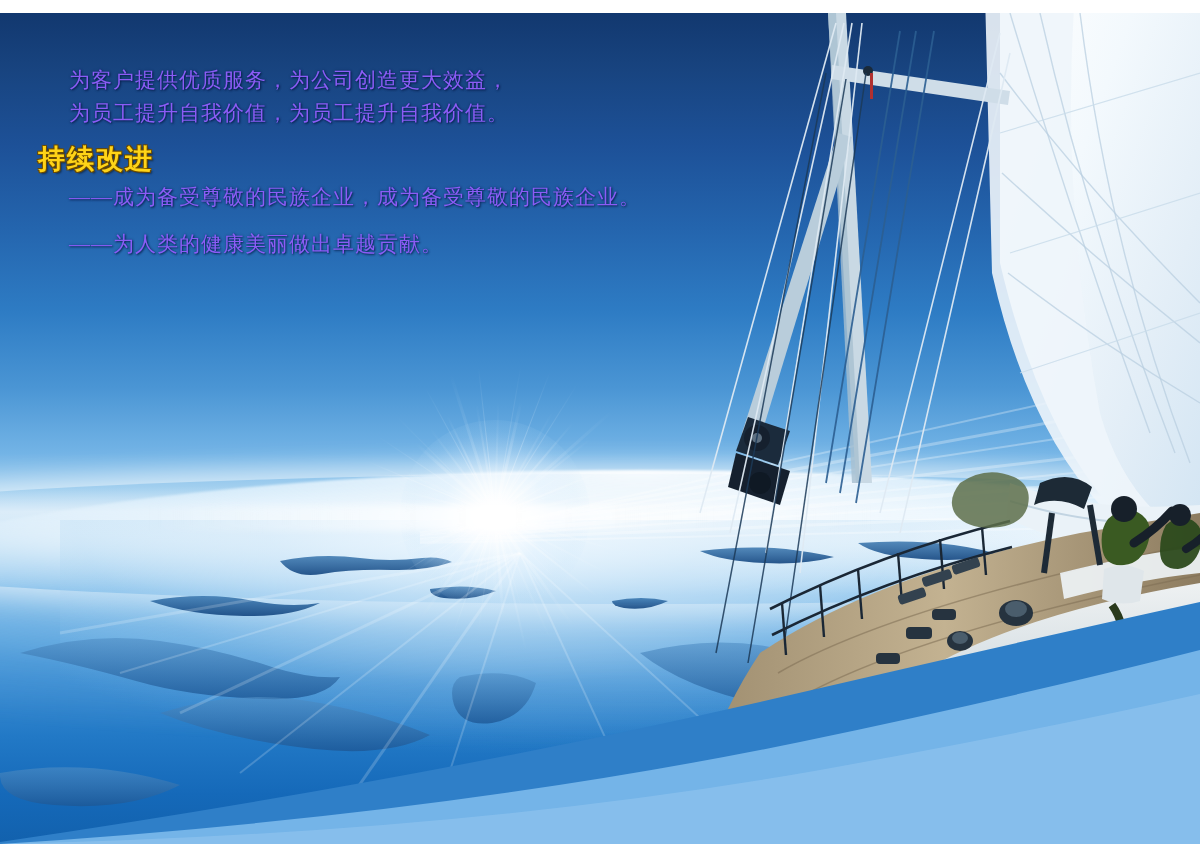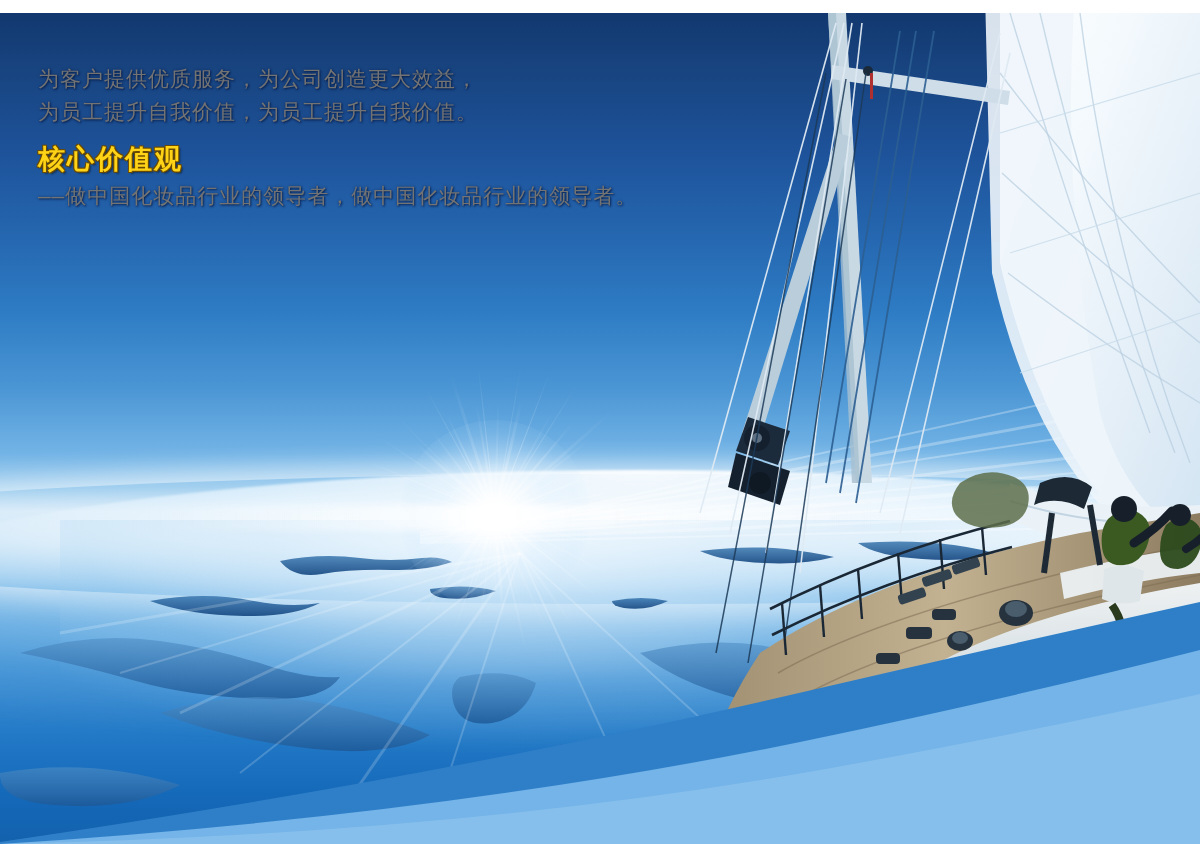--- a/index.html
+++ b/index.html
@@ -163,27 +163,28 @@
     color:#ffd417;
     text-shadow:
        -1px -1px 0 #6b4a00,
         1px -1px 0 #6b4a00,
        -1px  1px 0 #6b4a00,
         1px  1px 0 #6b4a00,
         2px  2px 2px rgba(0,0,0,.45);
     margin-bottom:7px;
   }
   .ln{
-    font-family:Liberation Mono, monospace;
+    font-family:Liberation Serif, serif;
     font-size:21px;
     line-height:33px;
     letter-spacing:1px;
-    color:#737373;
+    color:#8b5cf6;
     text-shadow:1px 1px 2px rgba(0,20,60,.75), 0 0 3px rgba(0,20,60,.4);
     white-space:nowrap;
+    margin-left:31px;
   }
 </style>
 </head>
 <body>
 
 <div id="stage">
 
   <div class="sky"></div>
 
   <div class="horizon-arc"></div>
@@ -475,23 +476,24 @@
   <div class="top-strip"></div>
 
   <div class="copy">
 
     <div class="blk">
       <div class="ln">为客户提供优质服务，为公司创造更大效益，</div>
       <div class="ln">为员工提升自我价值，为员工提升自我价值。</div>
     </div>
 
     <div class="blk">
-      <div class="hd">核心价值观</div>
-      <div class="ln">——做中国化妆品行业的领导者，做中国化妆品行业的领导者。</div>
+      <div class="hd">持续改进</div>
+      <div class="ln">——成为备受尊敬的民族企业，成为备受尊敬的民族企业。</div>
     </div>
 
     <div class="blk">
+      <div class="ln">——为人类的健康美丽做出卓越贡献。</div>
     </div>
 
 
   </div>
 
 </div>
 
 </body></html>

